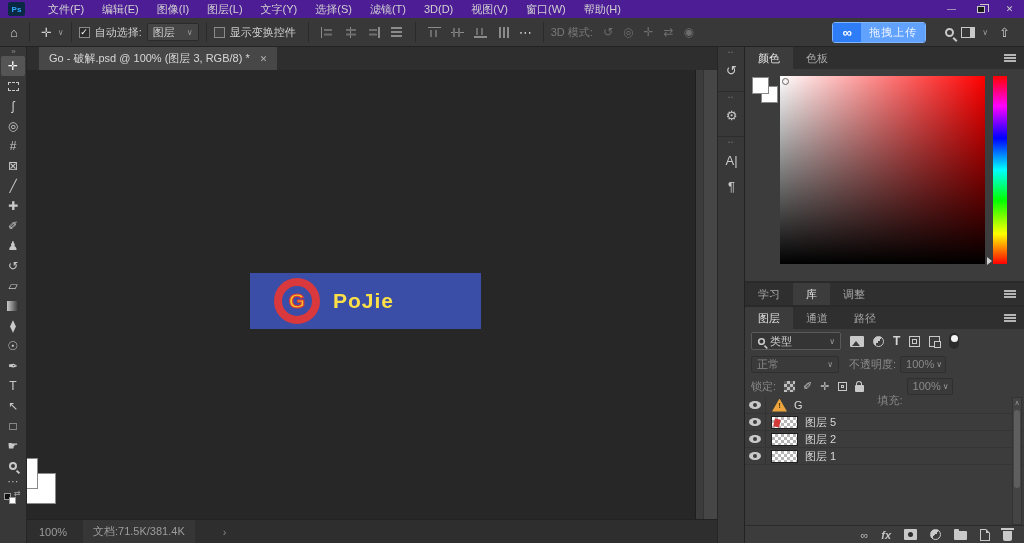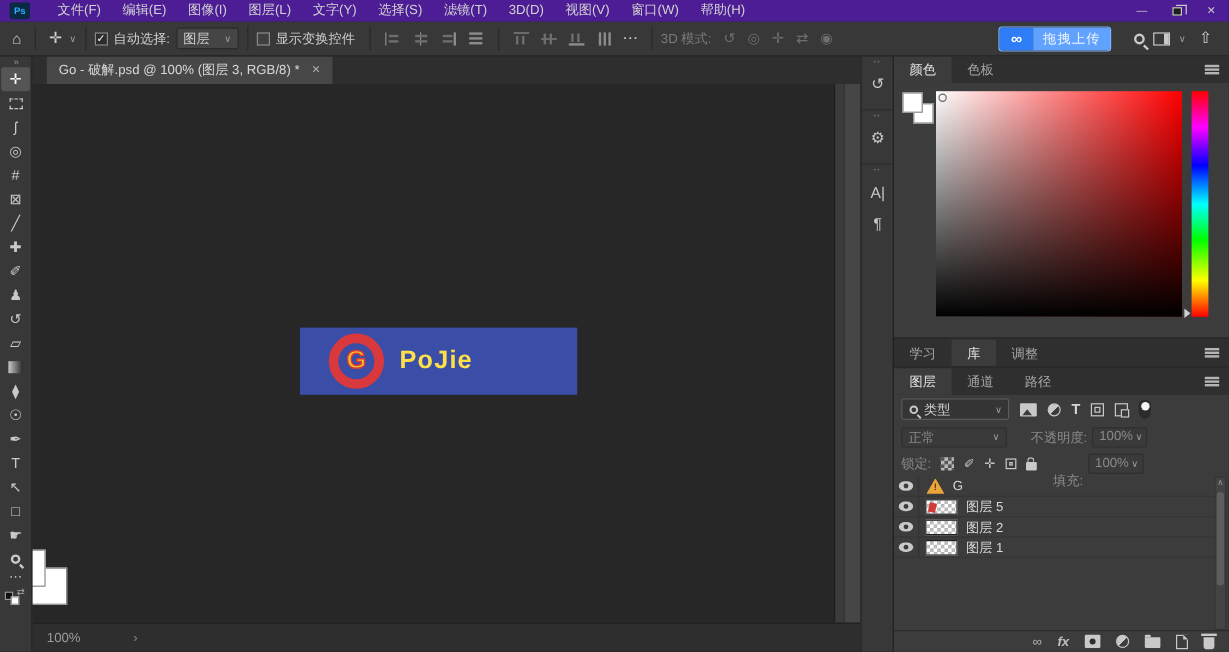--- a/index.html
+++ b/index.html
@@ -141,21 +141,21 @@
   .i-frame::after { content:""; position:absolute; left:2px; top:2px; right:2px; bottom:2px; border:1px solid #c9c9c9; }
   .i-smart { width:11px; height:11px; border:1px solid #c9c9c9; display:inline-block; position:relative; }
   .i-smart::after { content:""; position:absolute; right:-2px; bottom:-2px; width:5px; height:5px; background:#3c3c3c; border:1px solid #c9c9c9; }
   .i-toggle { width:10px; height:16px; background:#2b2b2b; border-radius:5px; display:inline-block; position:relative; }
   .i-toggle::before { content:""; position:absolute; left:1.5px; top:1.5px; width:7px; height:7px; background:#f5f5f5; border-radius:50%; }
 
   #blend-row, #lock-row { height:22px; display:flex; align-items:center; flex:none; color:#8a8a8a; }
   .dis-select { height:17px; background:#3a3a3a; border:1px solid #2f2f2f; border-radius:2px;
     display:inline-flex; align-items:center; justify-content:space-between; padding:0 5px; color:#8a8a8a; }
   #blend-mode { width:88px; margin-left:6px; }
-  #opacity-label { margin-left:20px; }
+  #opacity-label { margin-left:10px; }
   #opacity-box { width:46px; margin-left:4px; }
   #lock-label { margin-left:6px; }
   .l-ico { margin-left:8px; color:#c0c0c0; font-size:11px; display:inline-flex; align-items:center; }
   .i-checker { width:11px; height:11px; display:inline-block;
     background-image:linear-gradient(45deg,#c0c0c0 25%,transparent 25%,transparent 75%,#c0c0c0 75%),
       linear-gradient(45deg,#c0c0c0 25%,transparent 25%,transparent 75%,#c0c0c0 75%);
     background-size:6px 6px; background-position:0 0,3px 3px; background-color:#555; }
   .i-lock { width:9px; height:7px; background:#c9c9c9; position:relative; display:inline-block; margin-top:4px; border-radius:1px; }
   .i-lock::before { content:""; position:absolute; left:1.5px; top:-4px; width:4px; height:4px;
     border:1.5px solid #c9c9c9; border-bottom:none; border-radius:3px 3px 0 0; }
@@ -365,20 +365,21 @@
       <span>G</span>
     </div>
     <span id="banner-text">PoJie</span>
   </div>
   <div id="doc-scrollbar"></div>
   <div id="pasteboard"></div>
 </div>
 
 <div id="statusbar">
   <span id="status-zoom">100%</span>
+  <span id="status-doc">文档:71.5K/381.4K</span>
   <span id="status-chevron">›</span>
 </div>
 
 <div id="side-strip">
   <div class="strip-group">
     <div class="strip-dots">••</div>
     <div class="strip-icon">↺</div>
   </div>
   <div class="strip-group">
     <div class="strip-dots">••</div>

